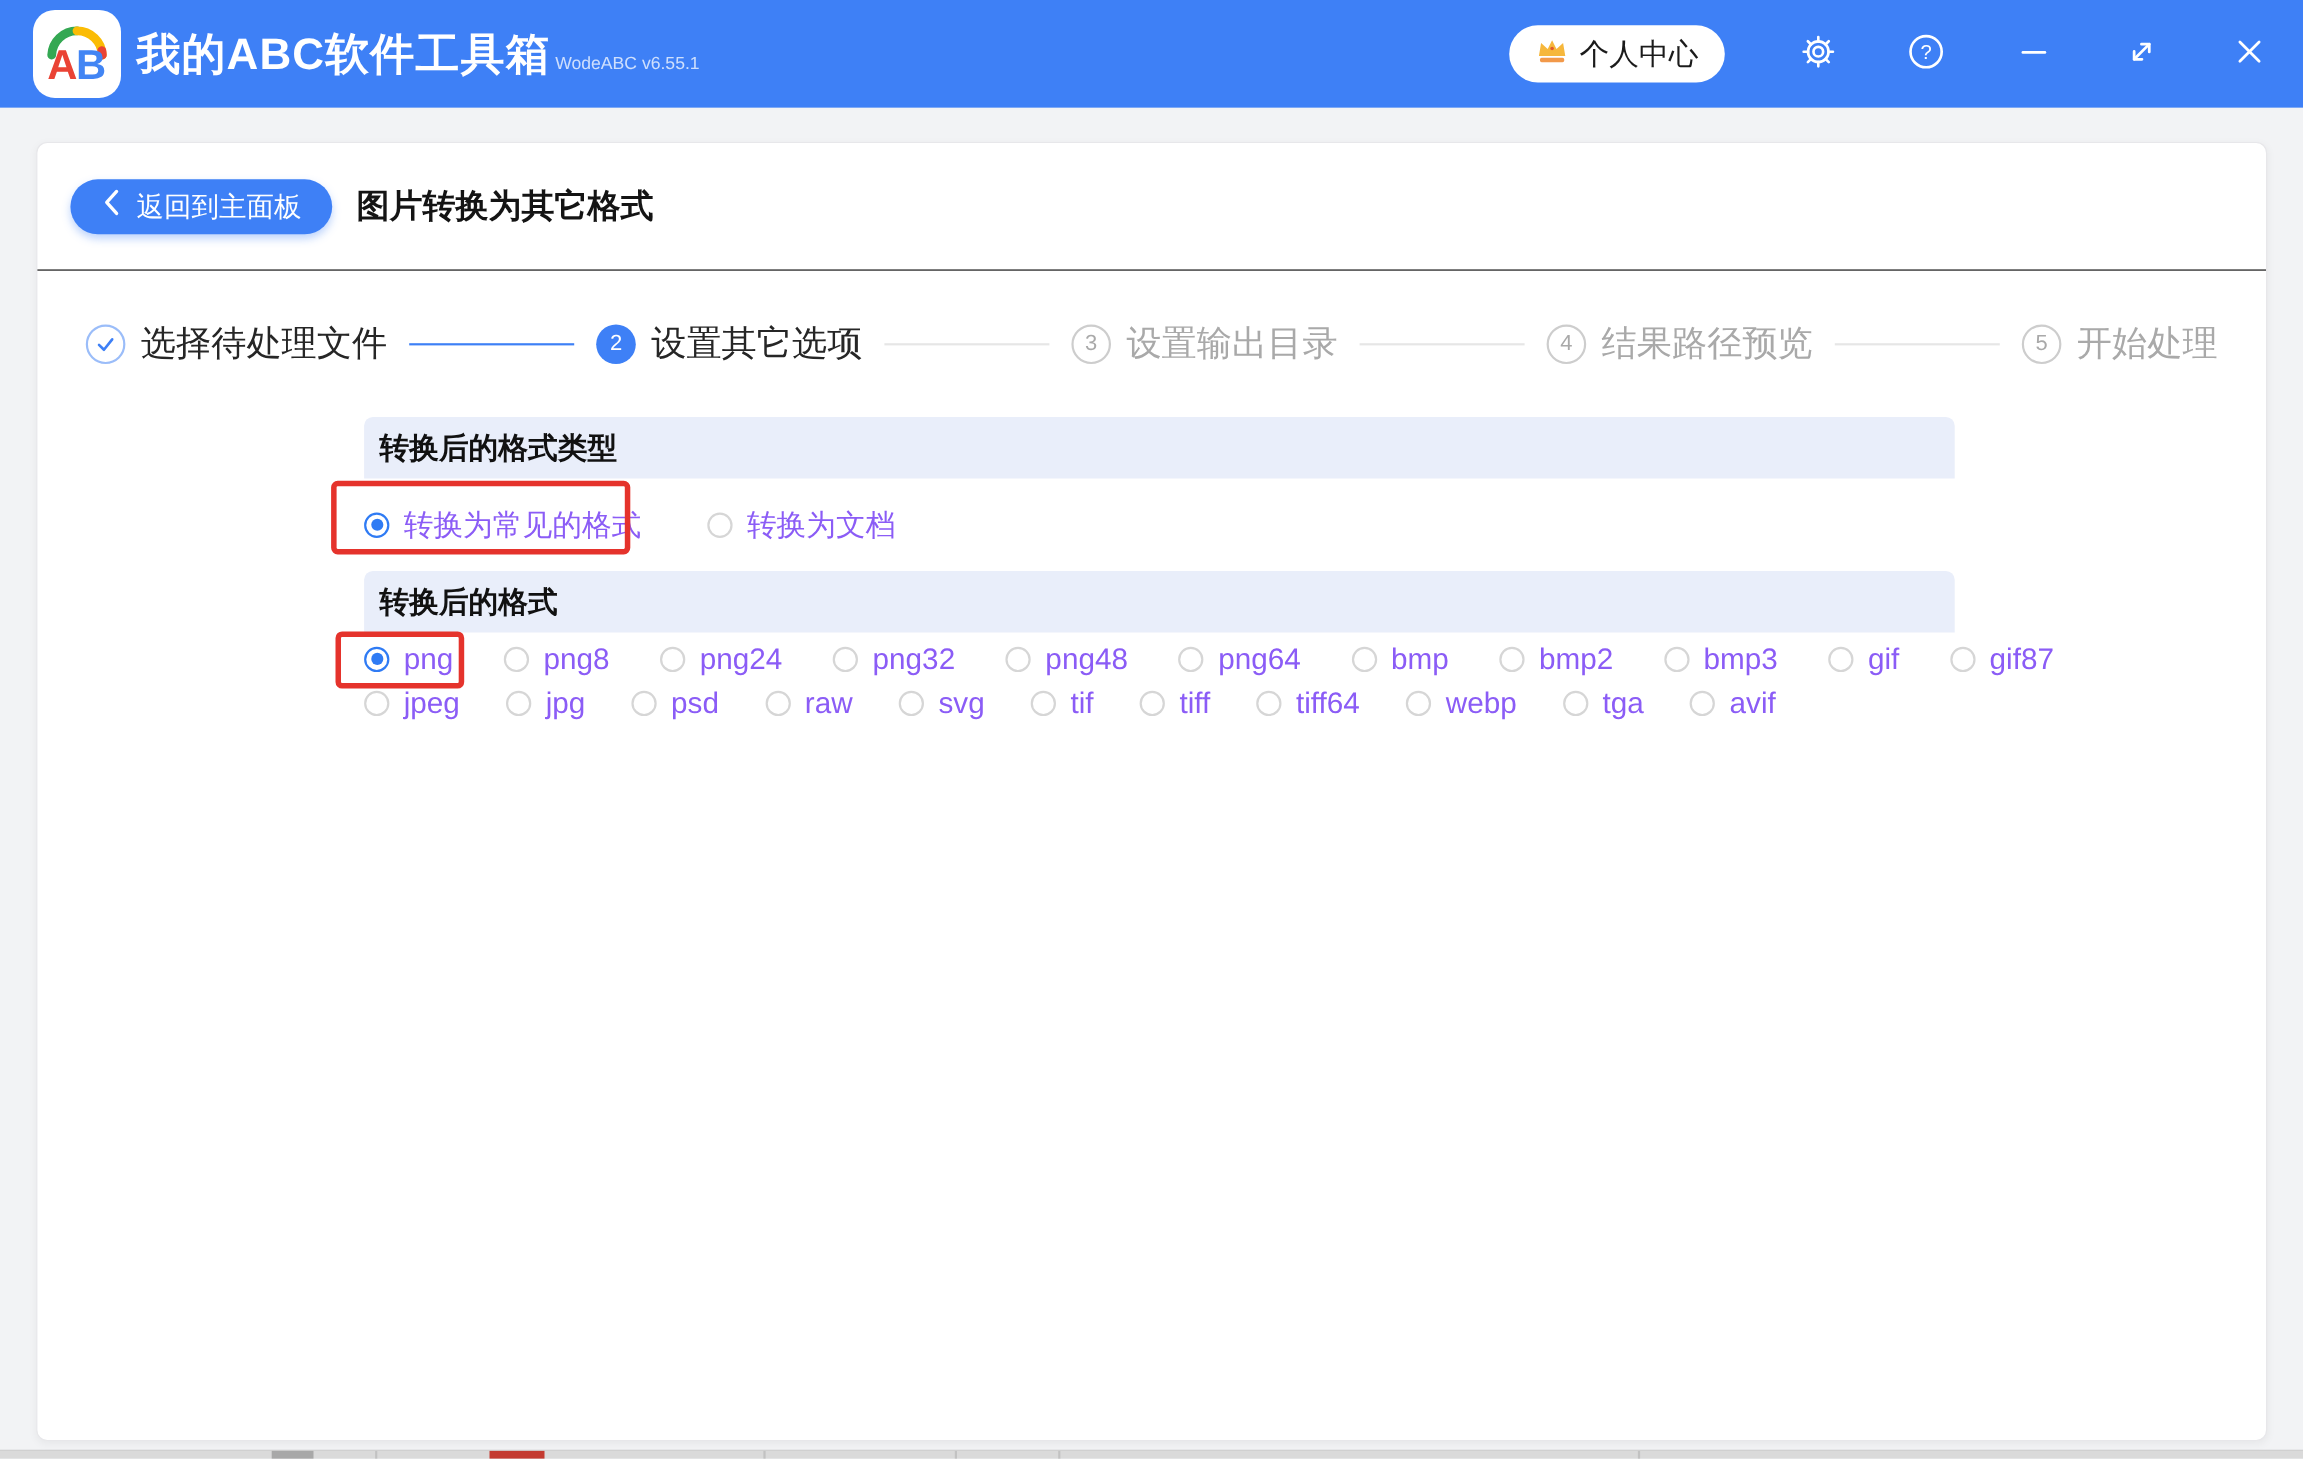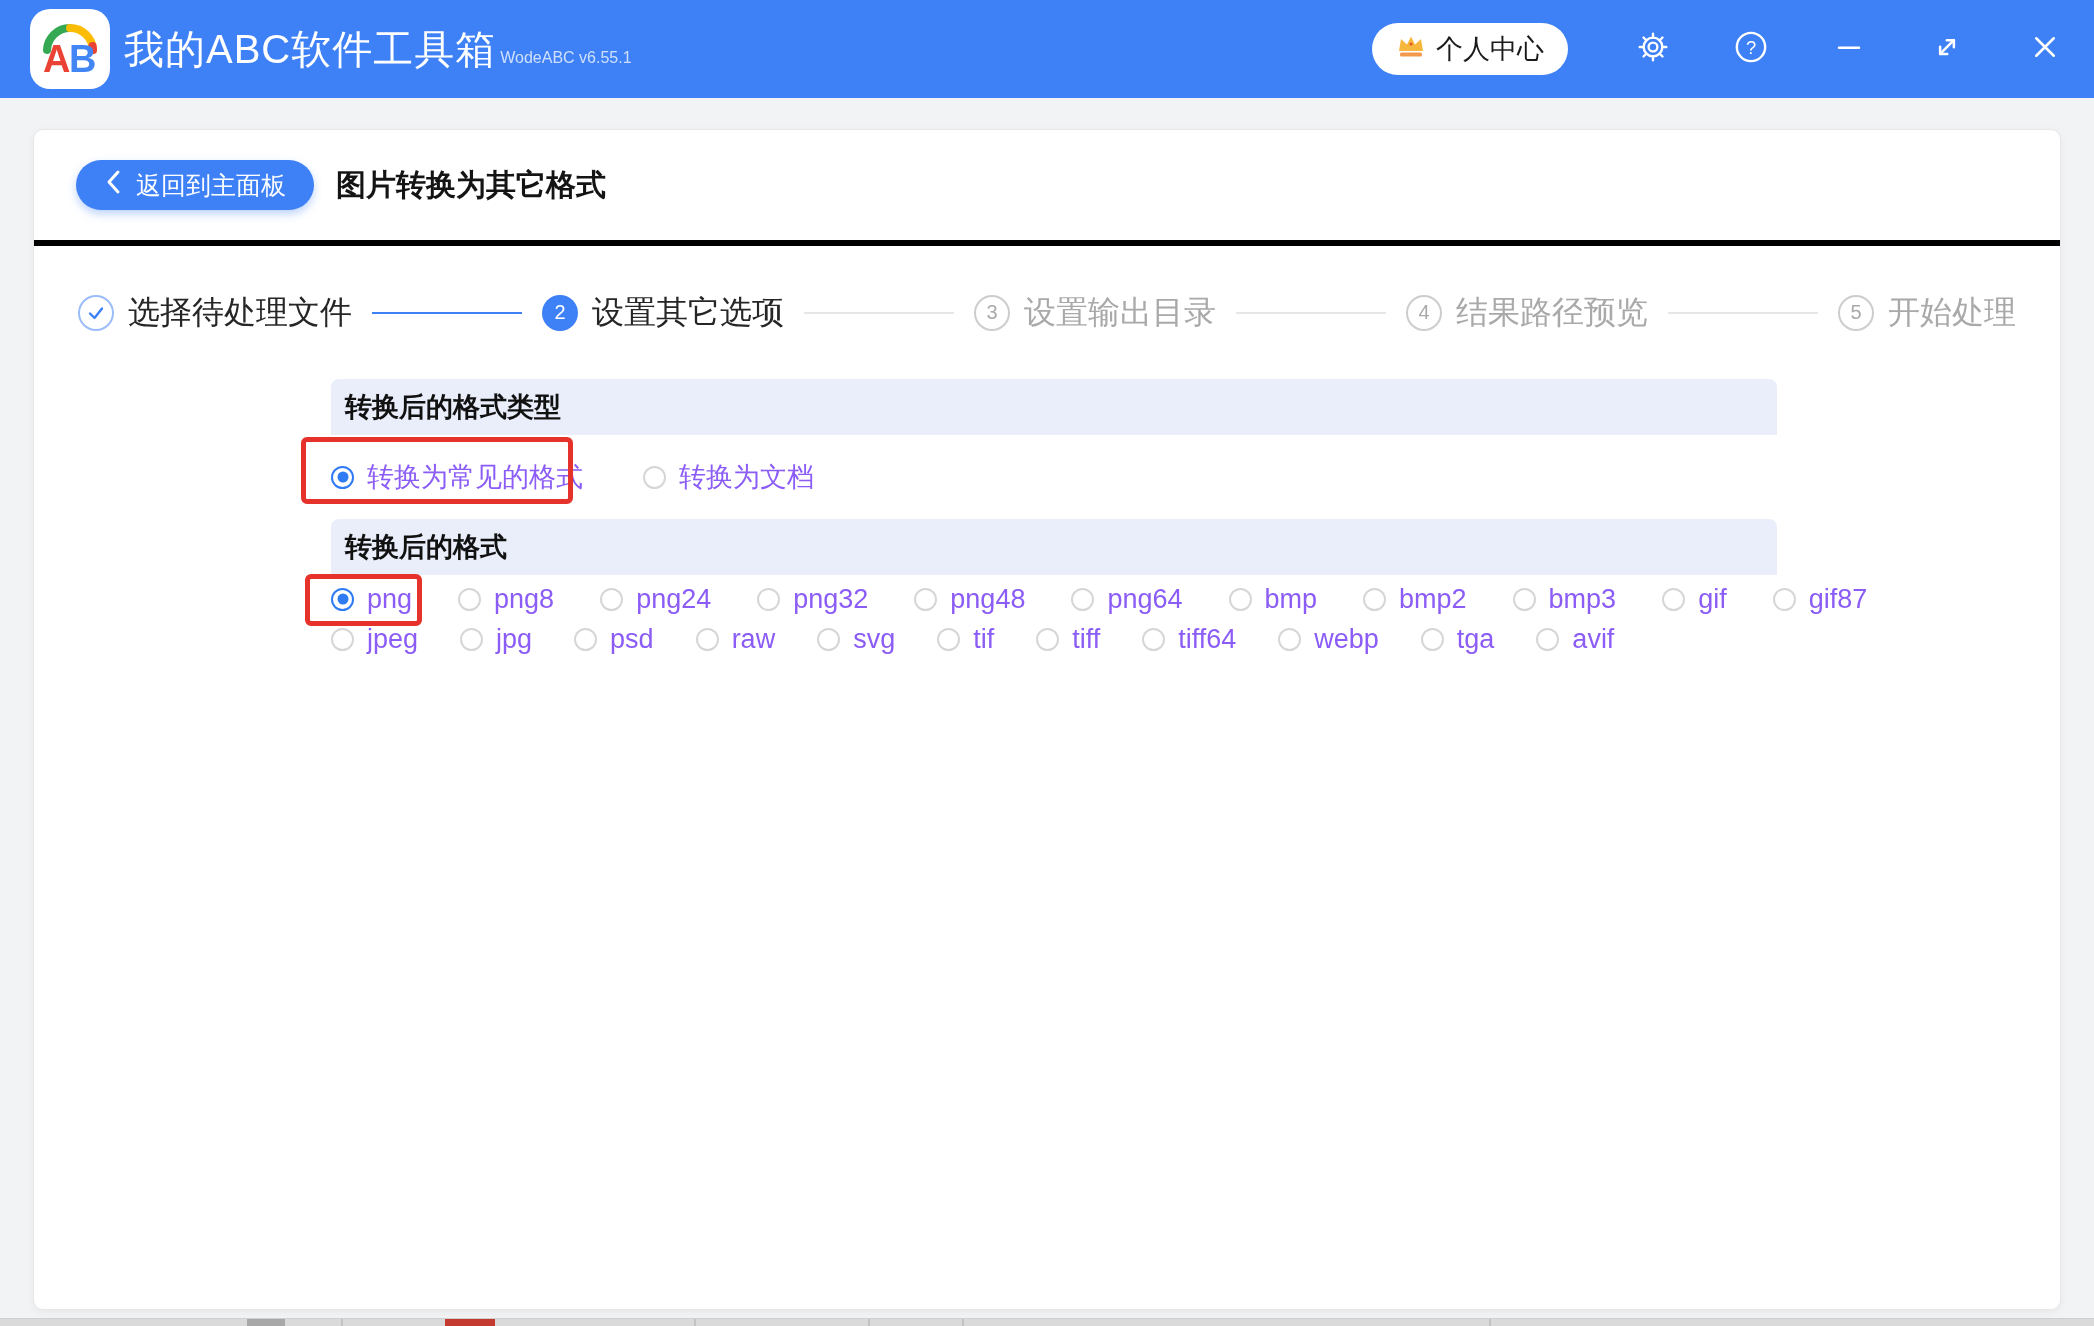--- a/index.html
+++ b/index.html
@@ -5,36 +5,36 @@
   * { margin:0; padding:0; box-sizing:border-box; }
   html,body { width:2094px; height:1326px; overflow:hidden;
     font-family:"Liberation Sans","DejaVu Sans",sans-serif; background:#F2F3F5; }
 
   
   .titlebar { position:relative; height:98px; background:#3E80F6;
     display:flex; align-items:center; padding-left:30px; }
   .logo { width:80px; height:80px; border-radius:20px; background:#fff;
     margin-right:14px; display:flex; align-items:center; justify-content:center; flex:0 0 auto; }
   .title-wrap { display:flex; align-items:baseline; }
-  .app-title { color:#fff; font-size:40px; font-weight:normal; letter-spacing:1px; }
+  .app-title { color:#fff; font-size:40px; font-weight:bold; letter-spacing:1px; }
   .version { color:rgba(255,255,255,.75); font-size:16px; margin-left:4px; }
   .pc-pill { margin-left:auto; height:52px; background:#fff; border-radius:26px;
     display:flex; align-items:center; gap:10px; padding:16px 24px; cursor:pointer;
     font-size:27px; color:#1b1b1b; flex:0 0 auto; }
   .win-icons { display:flex; margin-left:36px; height:98px; }
   .win-btn { width:98px; height:98px; display:flex; align-items:center; justify-content:center; cursor:pointer; }
 
   
   .page { position:absolute; top:98px; left:0; right:0; bottom:0; background:#F2F3F5; }
   .card { position:absolute; left:33px; top:31px; width:2028px; height:1181px;
     background:#fff; border:1px solid #E7E7EA; border-radius:10px;
     box-shadow:0 2px 8px rgba(0,0,0,.05); }
 
-  .card-header { height:116px; display:flex; align-items:center; padding:0 42px;
-    border-bottom:6px solid #000000; }
+  .card-header { height:116px; display:flex; align-items:center; padding:0 30px;
+    border-bottom:1px solid #000000; }
   .back-btn { height:50px; padding:0 28px; border-radius:25px; background:#3E80F6;
     color:#fff; font-size:25px; display:flex; align-items:center; gap:14px; cursor:pointer;
     border:none; box-shadow:0 4px 8px rgba(62,128,246,.35); }
   .page-title { font-size:30px; font-weight:bold; color:#141414; margin-left:22px; }
 
   
   .steps { display:flex; align-items:center; height:133px; padding:0 44px 0 44px; }
   .step { display:flex; align-items:center; gap:14px; flex:0 0 auto; }
   .step-circle { width:36px; height:36px; border-radius:50%; display:flex;
     align-items:center; justify-content:center; font-size:20px; flex:0 0 auto; }

